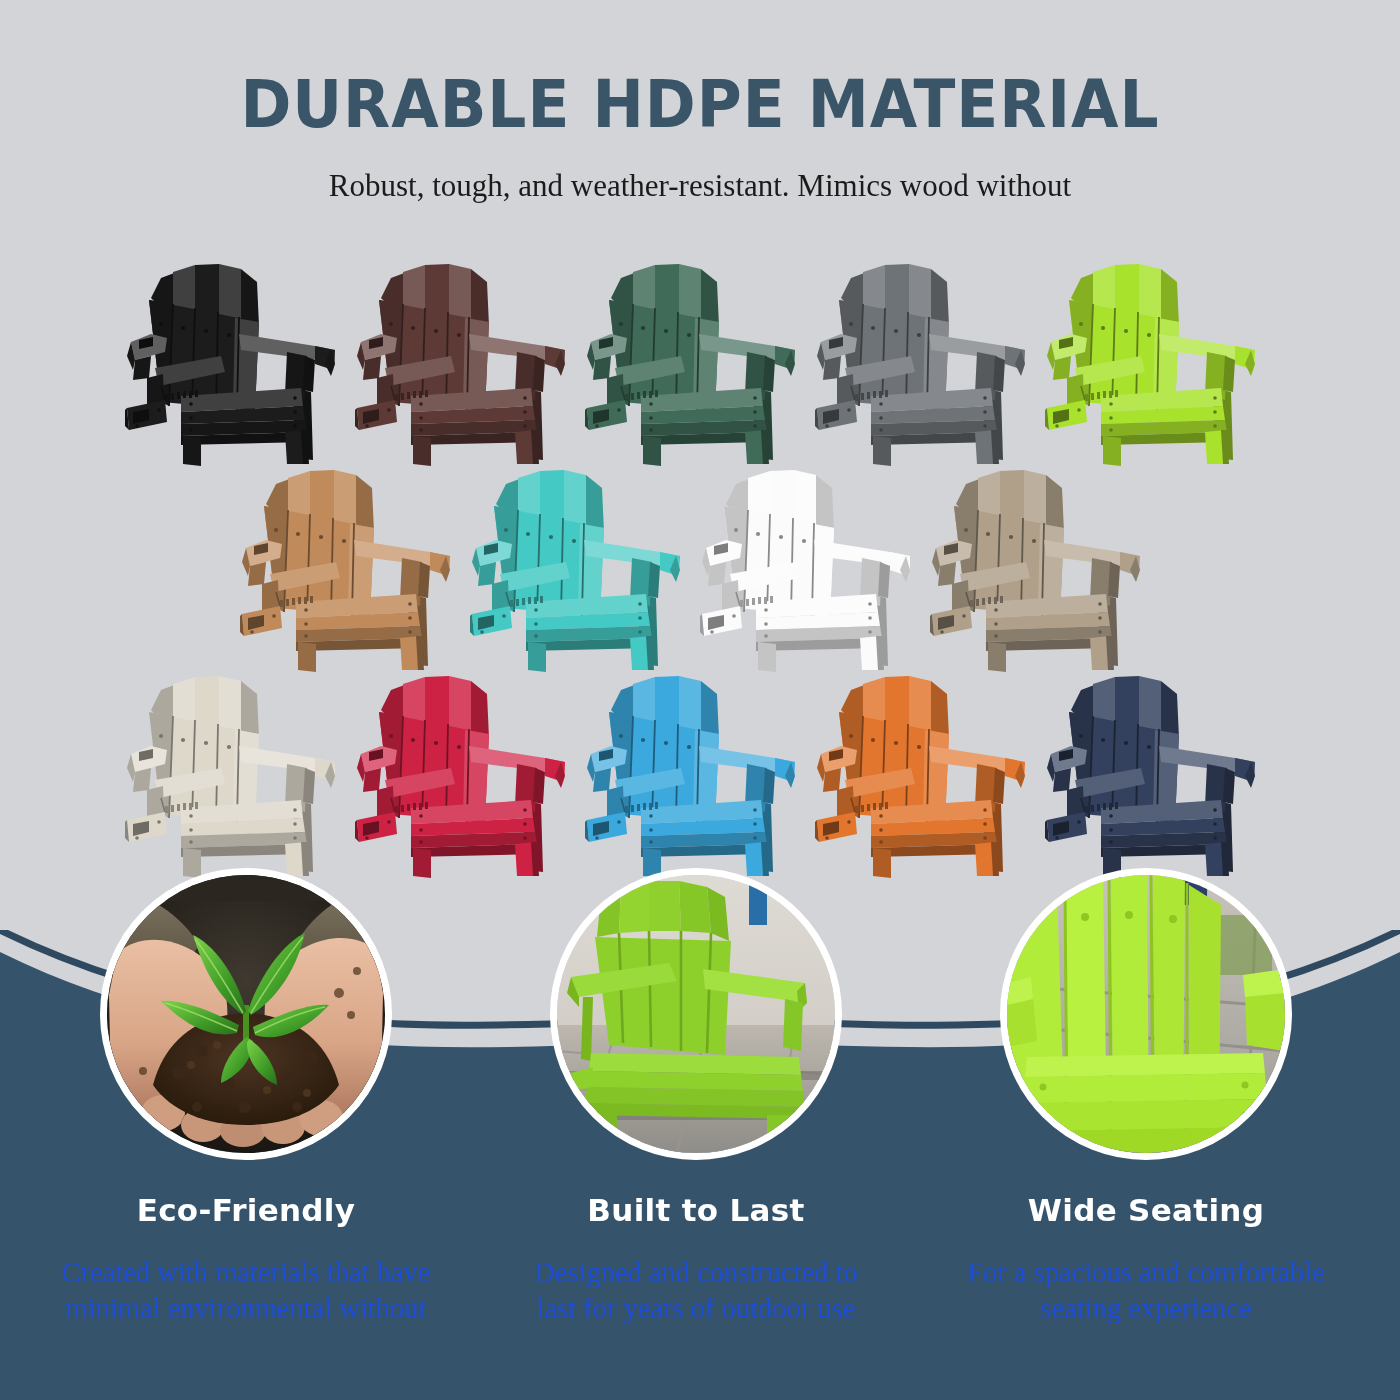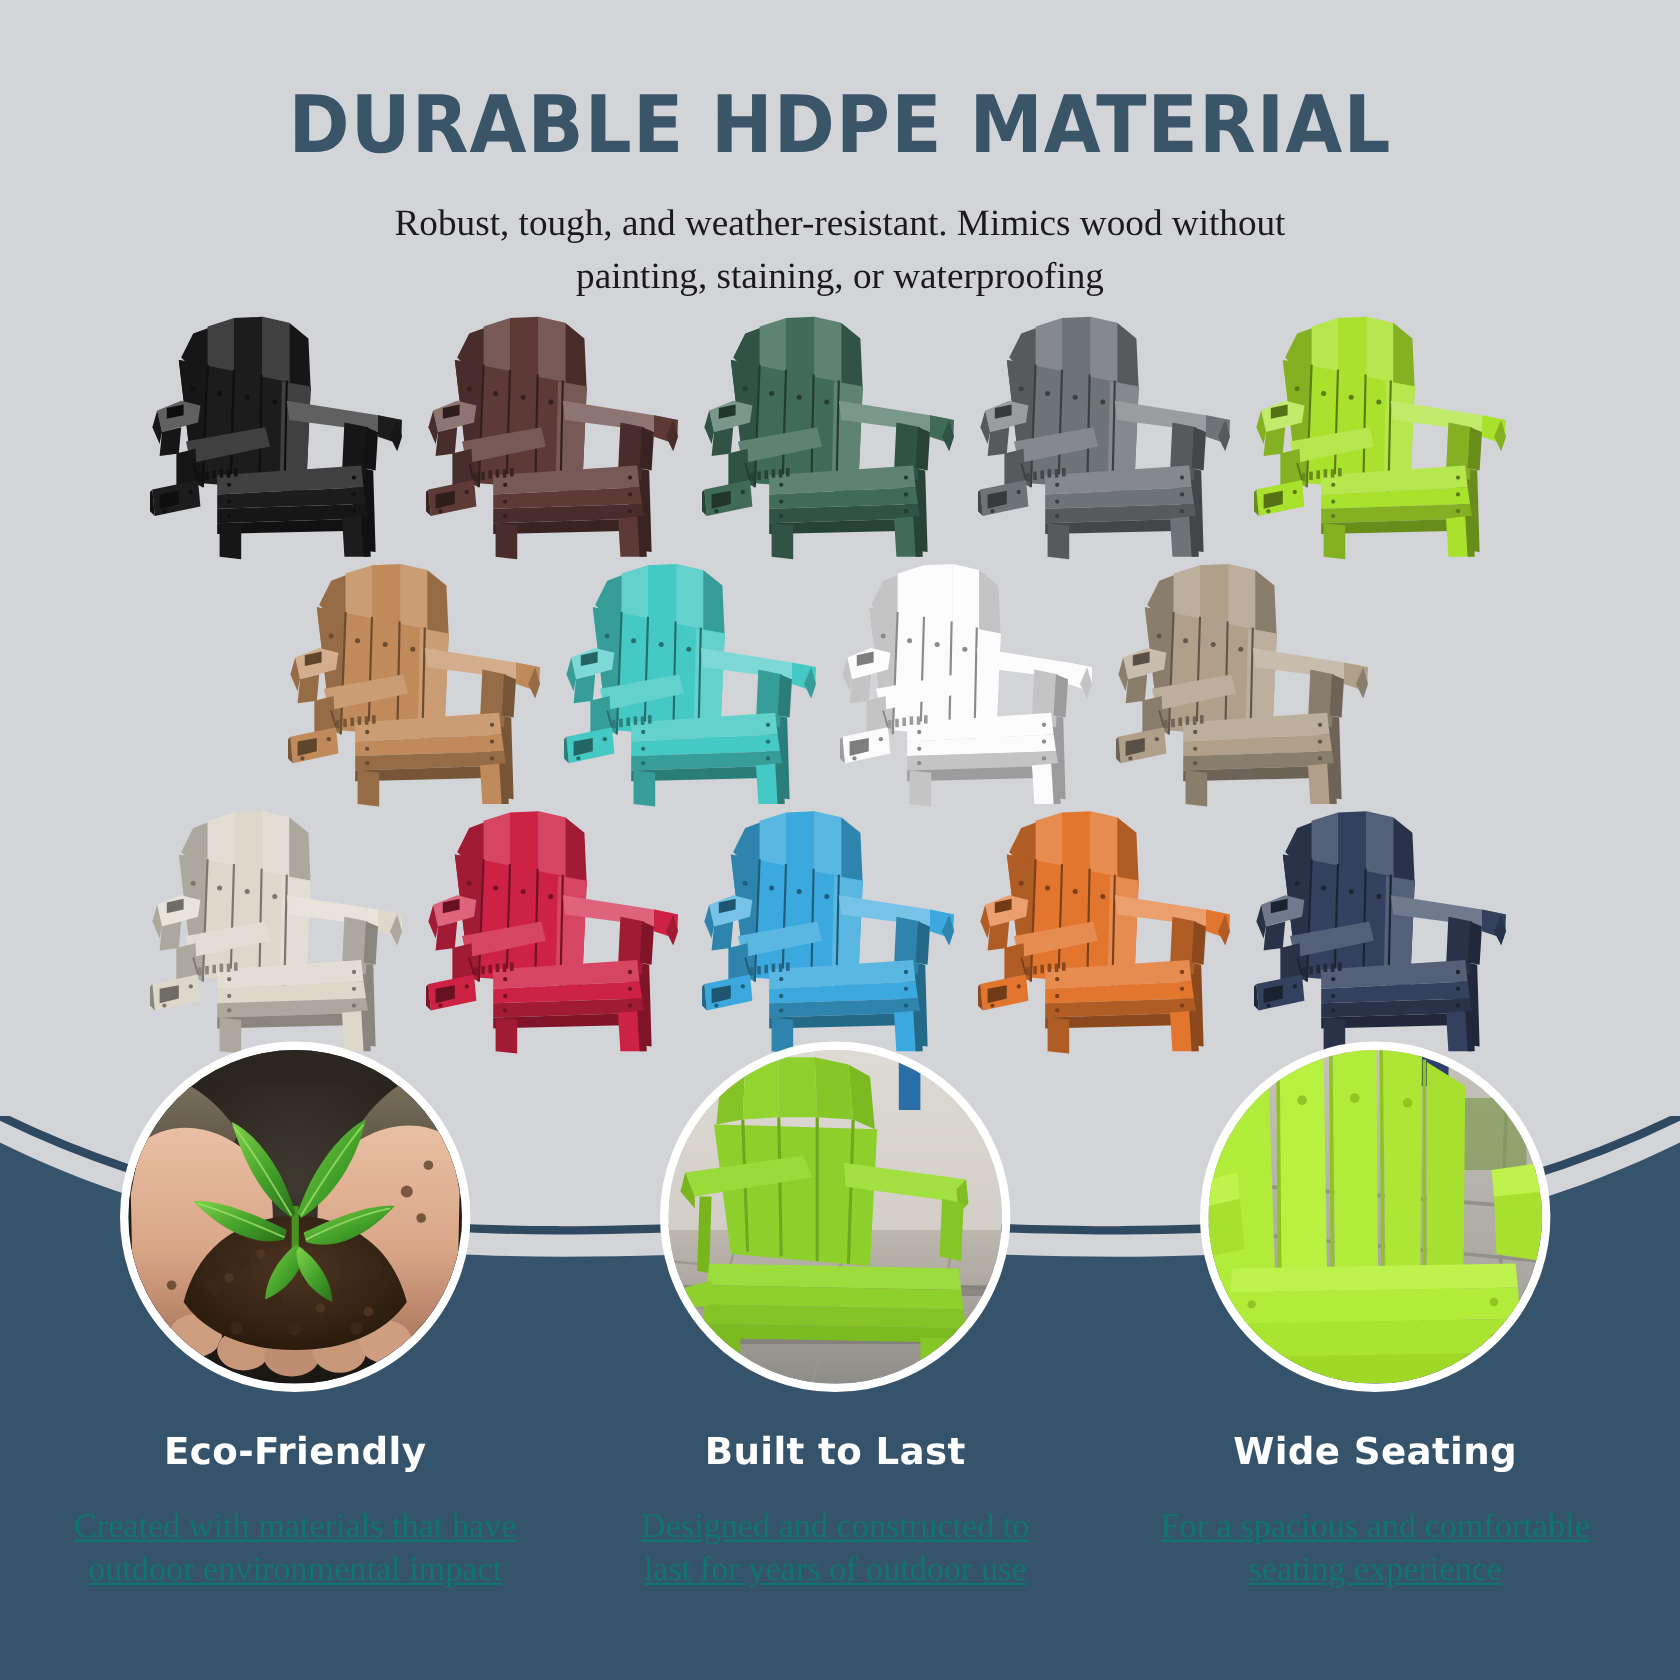--- a/index.html
+++ b/index.html
@@ -68,35 +68,33 @@
     font-family:"DejaVu Sans",sans-serif;
     font-weight:bold;
     font-size:31px;
     color:#ffffff;
     letter-spacing:0.3px;
     margin-bottom:27px;
   }
   .feat-desc{
     font-family:"Liberation Serif",serif;
     font-size:28.5px;
-    color:#0f766e;
+    color:#1d4ed8;
     line-height:1.28;
-    text-decoration:underline;
   }
 </style>
 </head>
 <body style="background: rgb(210, 212, 216);">
 
 <div id="page" style="background: rgb(210, 212, 216);">
 
   <div id="header">
     <div id="title">DURABLE HDPE MATERIAL</div>
     <div id="subtitle">
       <div>Robust, tough, and weather-resistant. Mimics wood without</div>
-      <div>painting, staining, or waterproofing</div>
     </div>
   </div>
 
   <div id="grid">
     <div class="chair-row" id="row-0">
         <div class="chair-cell">
           <svg width="230" height="210" viewBox="0 0 230 210">
    <g>
 
      <path d="M168,128 L186,132 L188,200 L170,198 Z" fill="rgb(17,17,17)"></path>
@@ -1502,21 +1500,21 @@
           <circle cx="238" cy="210" r="3.5"></circle>
             <circle cx="238" cy="240" r="3.5"></circle>
         </g>
       </g>
     </svg>
   </div>
 
   <div class="feature" style="left:16px;top:1192px;">
     <div class="feat-title">Eco-Friendly</div>
     <div class="feat-desc">Created with materials that have</div>
-    <div class="feat-desc">outdoor environmental impact</div>
+    <div class="feat-desc">minimal environmental without</div>
   </div>
 
   <div class="feature" style="left:916px;top:1192px;">
     <div class="feat-title">Wide Seating</div>
     <div class="feat-desc">For a spacious and comfortable</div>
     <div class="feat-desc">seating experience</div>
   </div>
 
   <div class="feature" style="left:466px;top:1192px;">
     <div class="feat-title">Built to Last</div>

